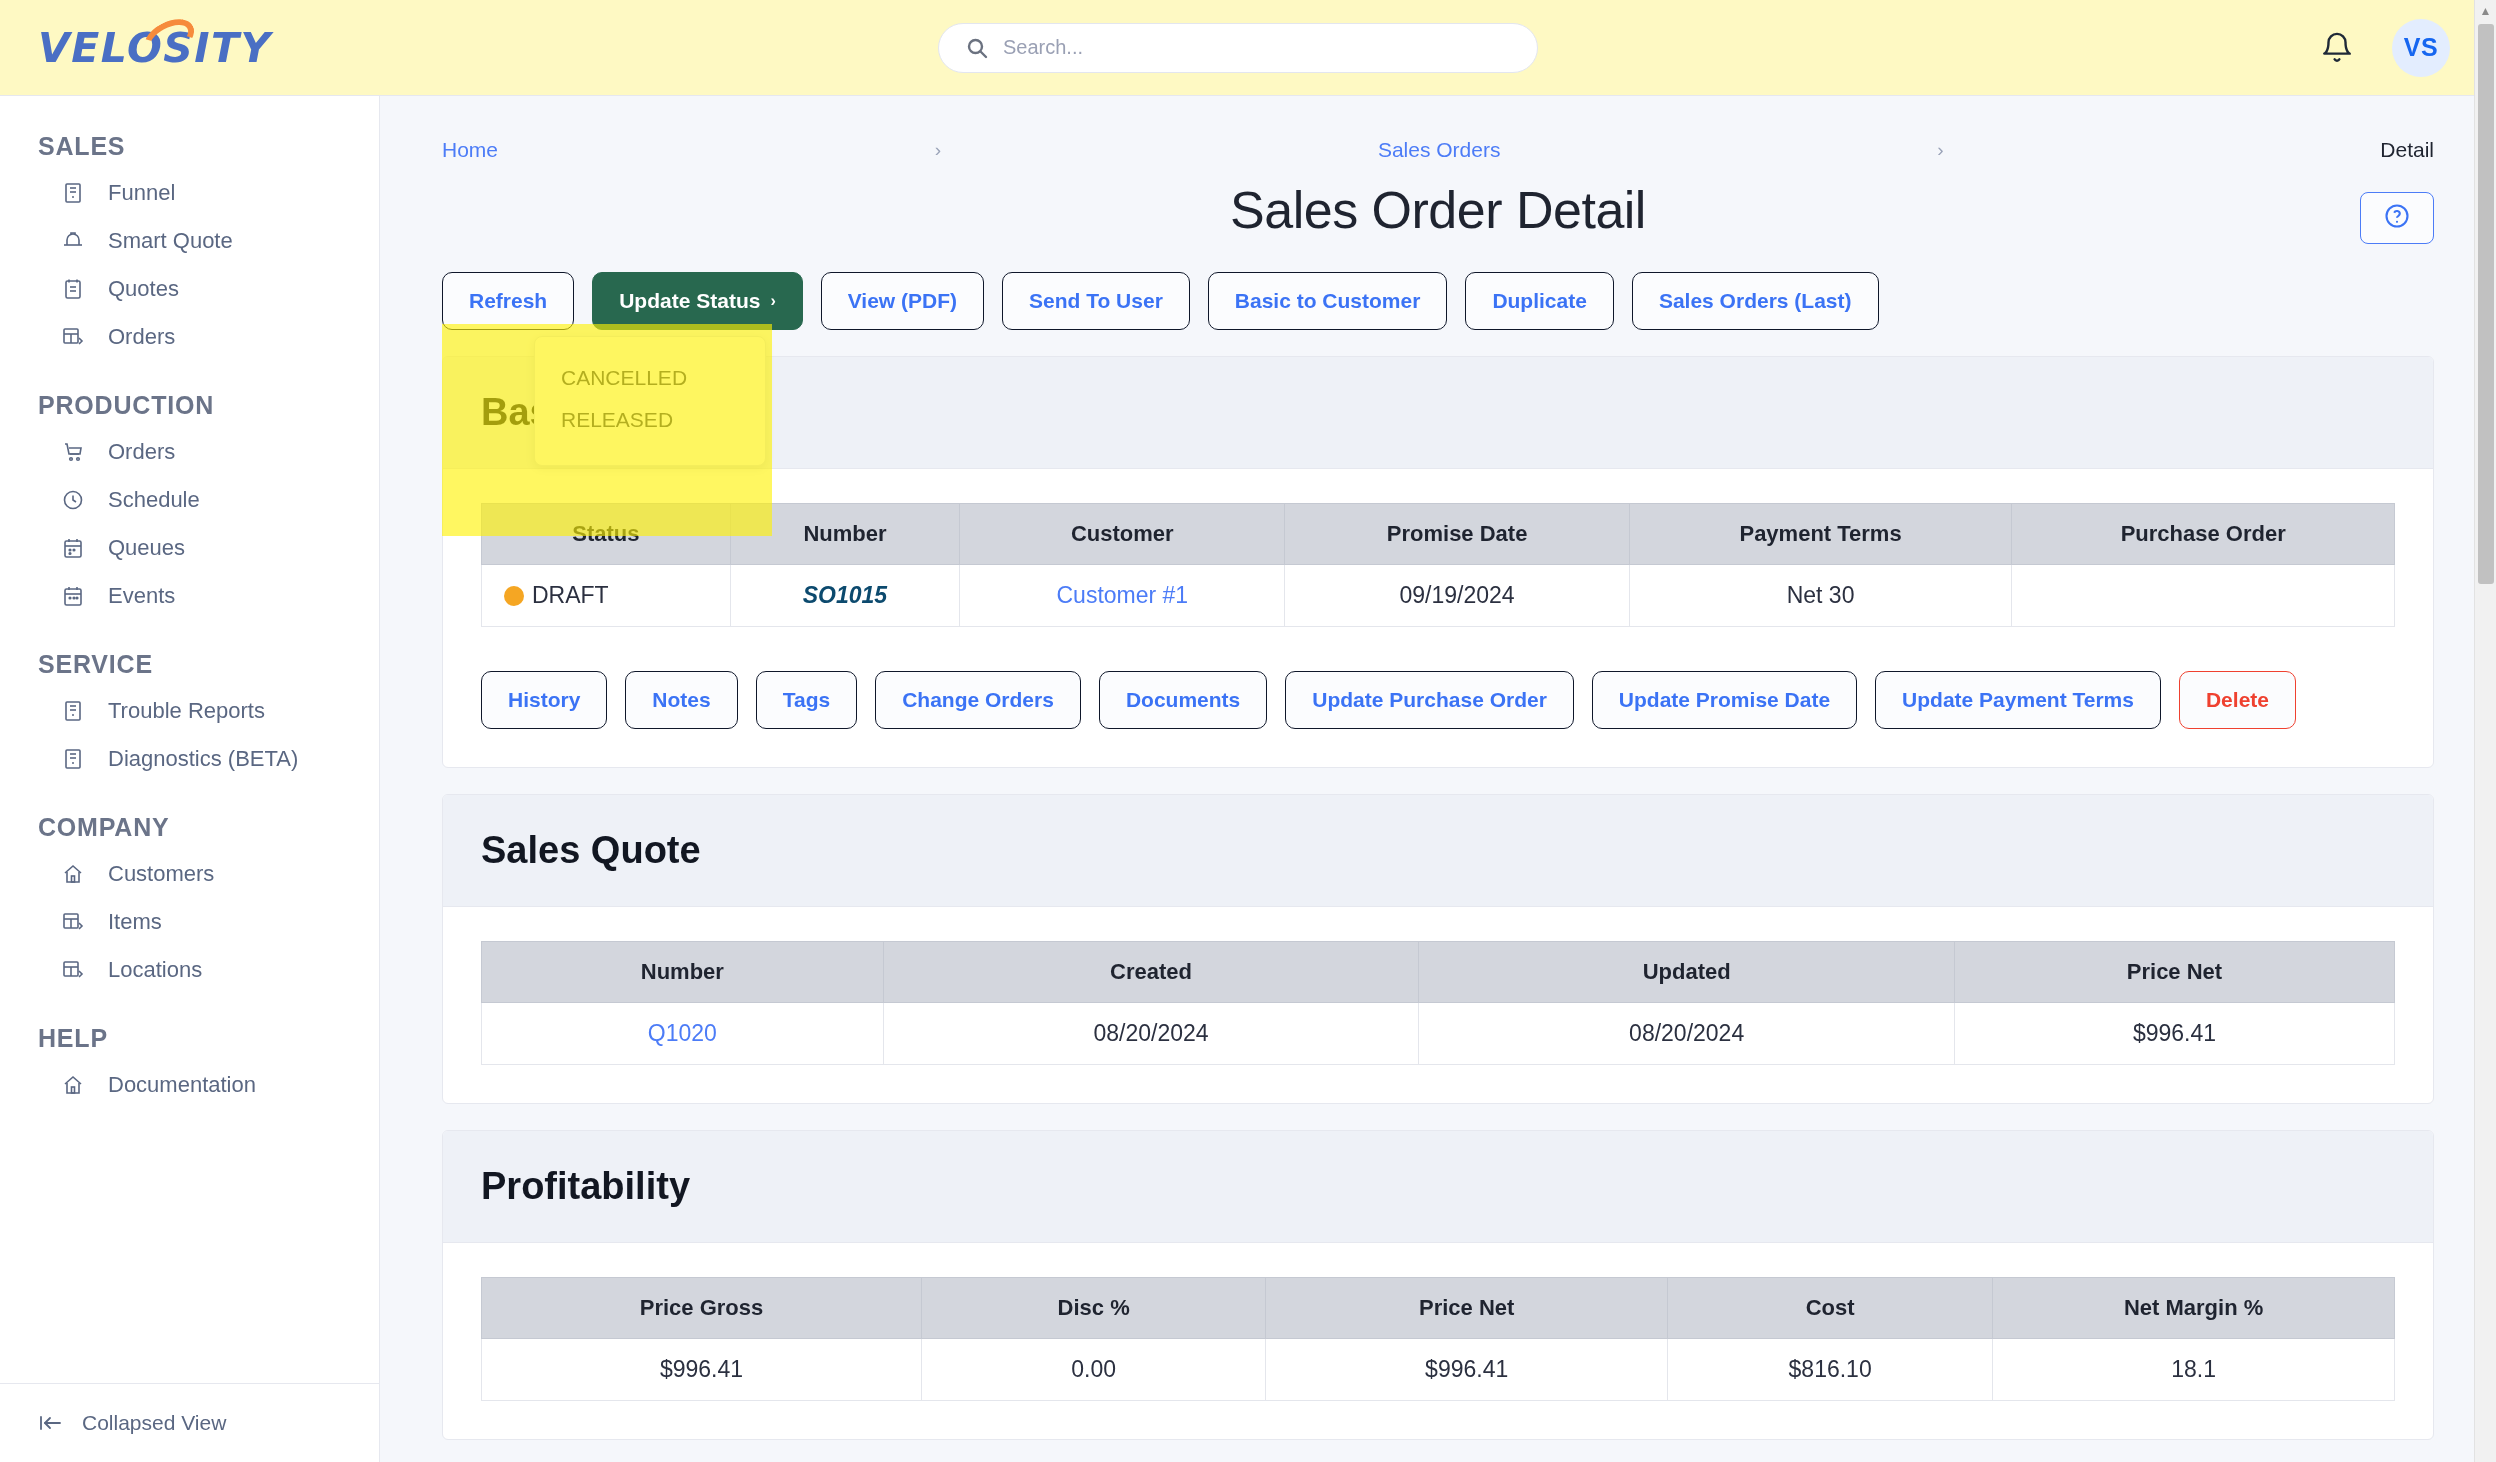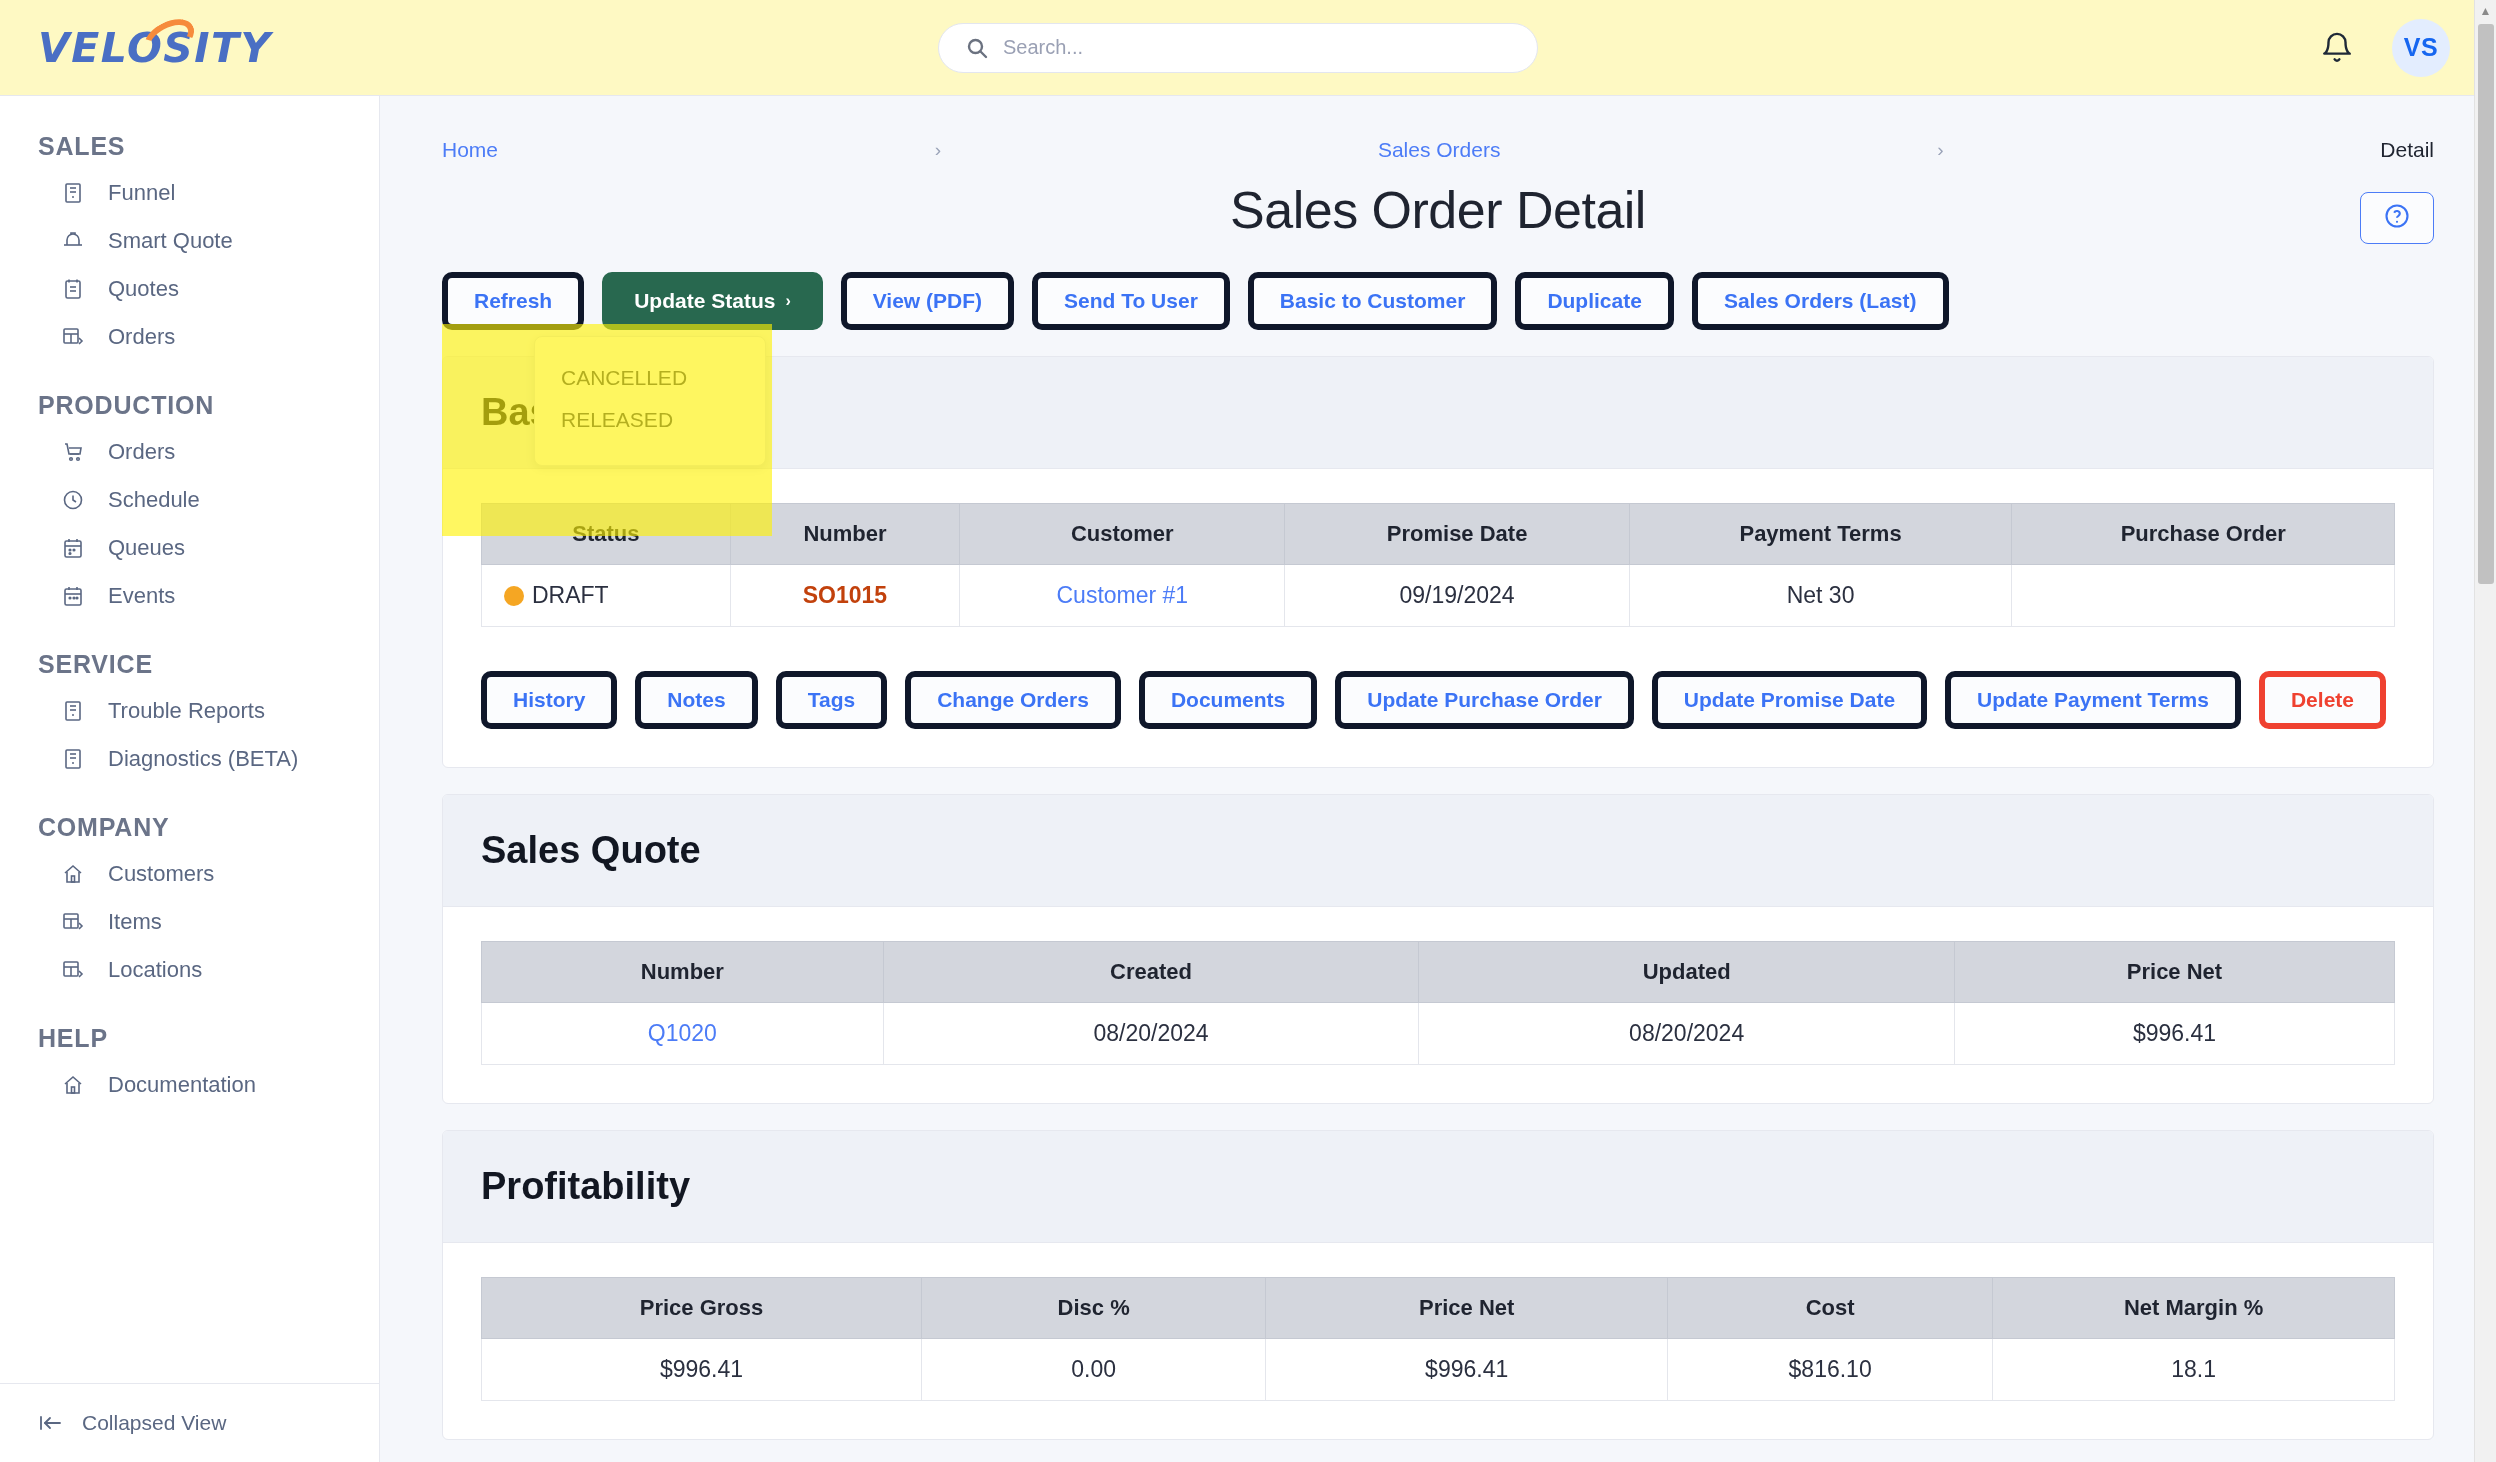--- a/index.html
+++ b/index.html
@@ -120,21 +120,21 @@
     border: 1px solid #4c7cf7; border-radius: 8px;
     background: #fbfcfe;
     display: flex; align-items: center; justify-content: center;
     color: #3b73f5; cursor: pointer;
   }
 
   
   .toolbar { display: flex; align-items: center; gap: 18px; margin-top: 4px; position: relative; z-index: 12; }
   .btn {
     height: 58px; border-radius: 10px;
-    border: 6px solid #0f172a; background: #fbfcfe;
+    border: 1px solid #0f172a; background: #fbfcfe;
     color: #3b73f5; font-size: 21px; font-weight: 700;
     padding: 0 26px;
     display: flex; align-items: center; justify-content: center;
     cursor: pointer; white-space: nowrap;
     font-family: "Liberation Sans", sans-serif;
   }
   .btn.primary { background: #28684f; border-color: #28684f; color: #ffffff; }
   .btn.primary .caret { margin-left: 10px; font-size: 16px; }
   .btn.danger { border-color: #ef4130; color: #ef4130; }
 
@@ -194,21 +194,21 @@
   table.grid td {
     background: #ffffff; color: #2b3040;
     font-size: 23px; padding: 17px 18px;
     text-align: center;
     border: 1px solid #e4e6ec;
   }
   td.left, th.left { text-align: left; }
   td.right, th.right { text-align: right; }
   .status-cell { display: flex; align-items: center; gap: 8px; justify-content: flex-start; padding-left: 4px; }
   .dot { width: 20px; height: 20px; border-radius: 50%; background: #f5a623; flex: 0 0 20px; }
-  .num-red { color: #c2410c; font-weight: 700; }
+  .num-red { color: #0c4a6e; font-weight: 700; font-style: italic; }
   .link-blue { color: #4c7cf7; cursor: pointer; }
 
   .action-row { display: flex; align-items: center; gap: 18px; margin-top: 10px; flex-wrap: nowrap; }
 
   
   .scrollbar {
     position: absolute; right: 0; top: 0;
     width: 22px; height: 1462px;
     background: #f1f1f1;
     border-left: 1px solid #e2e2e2;

